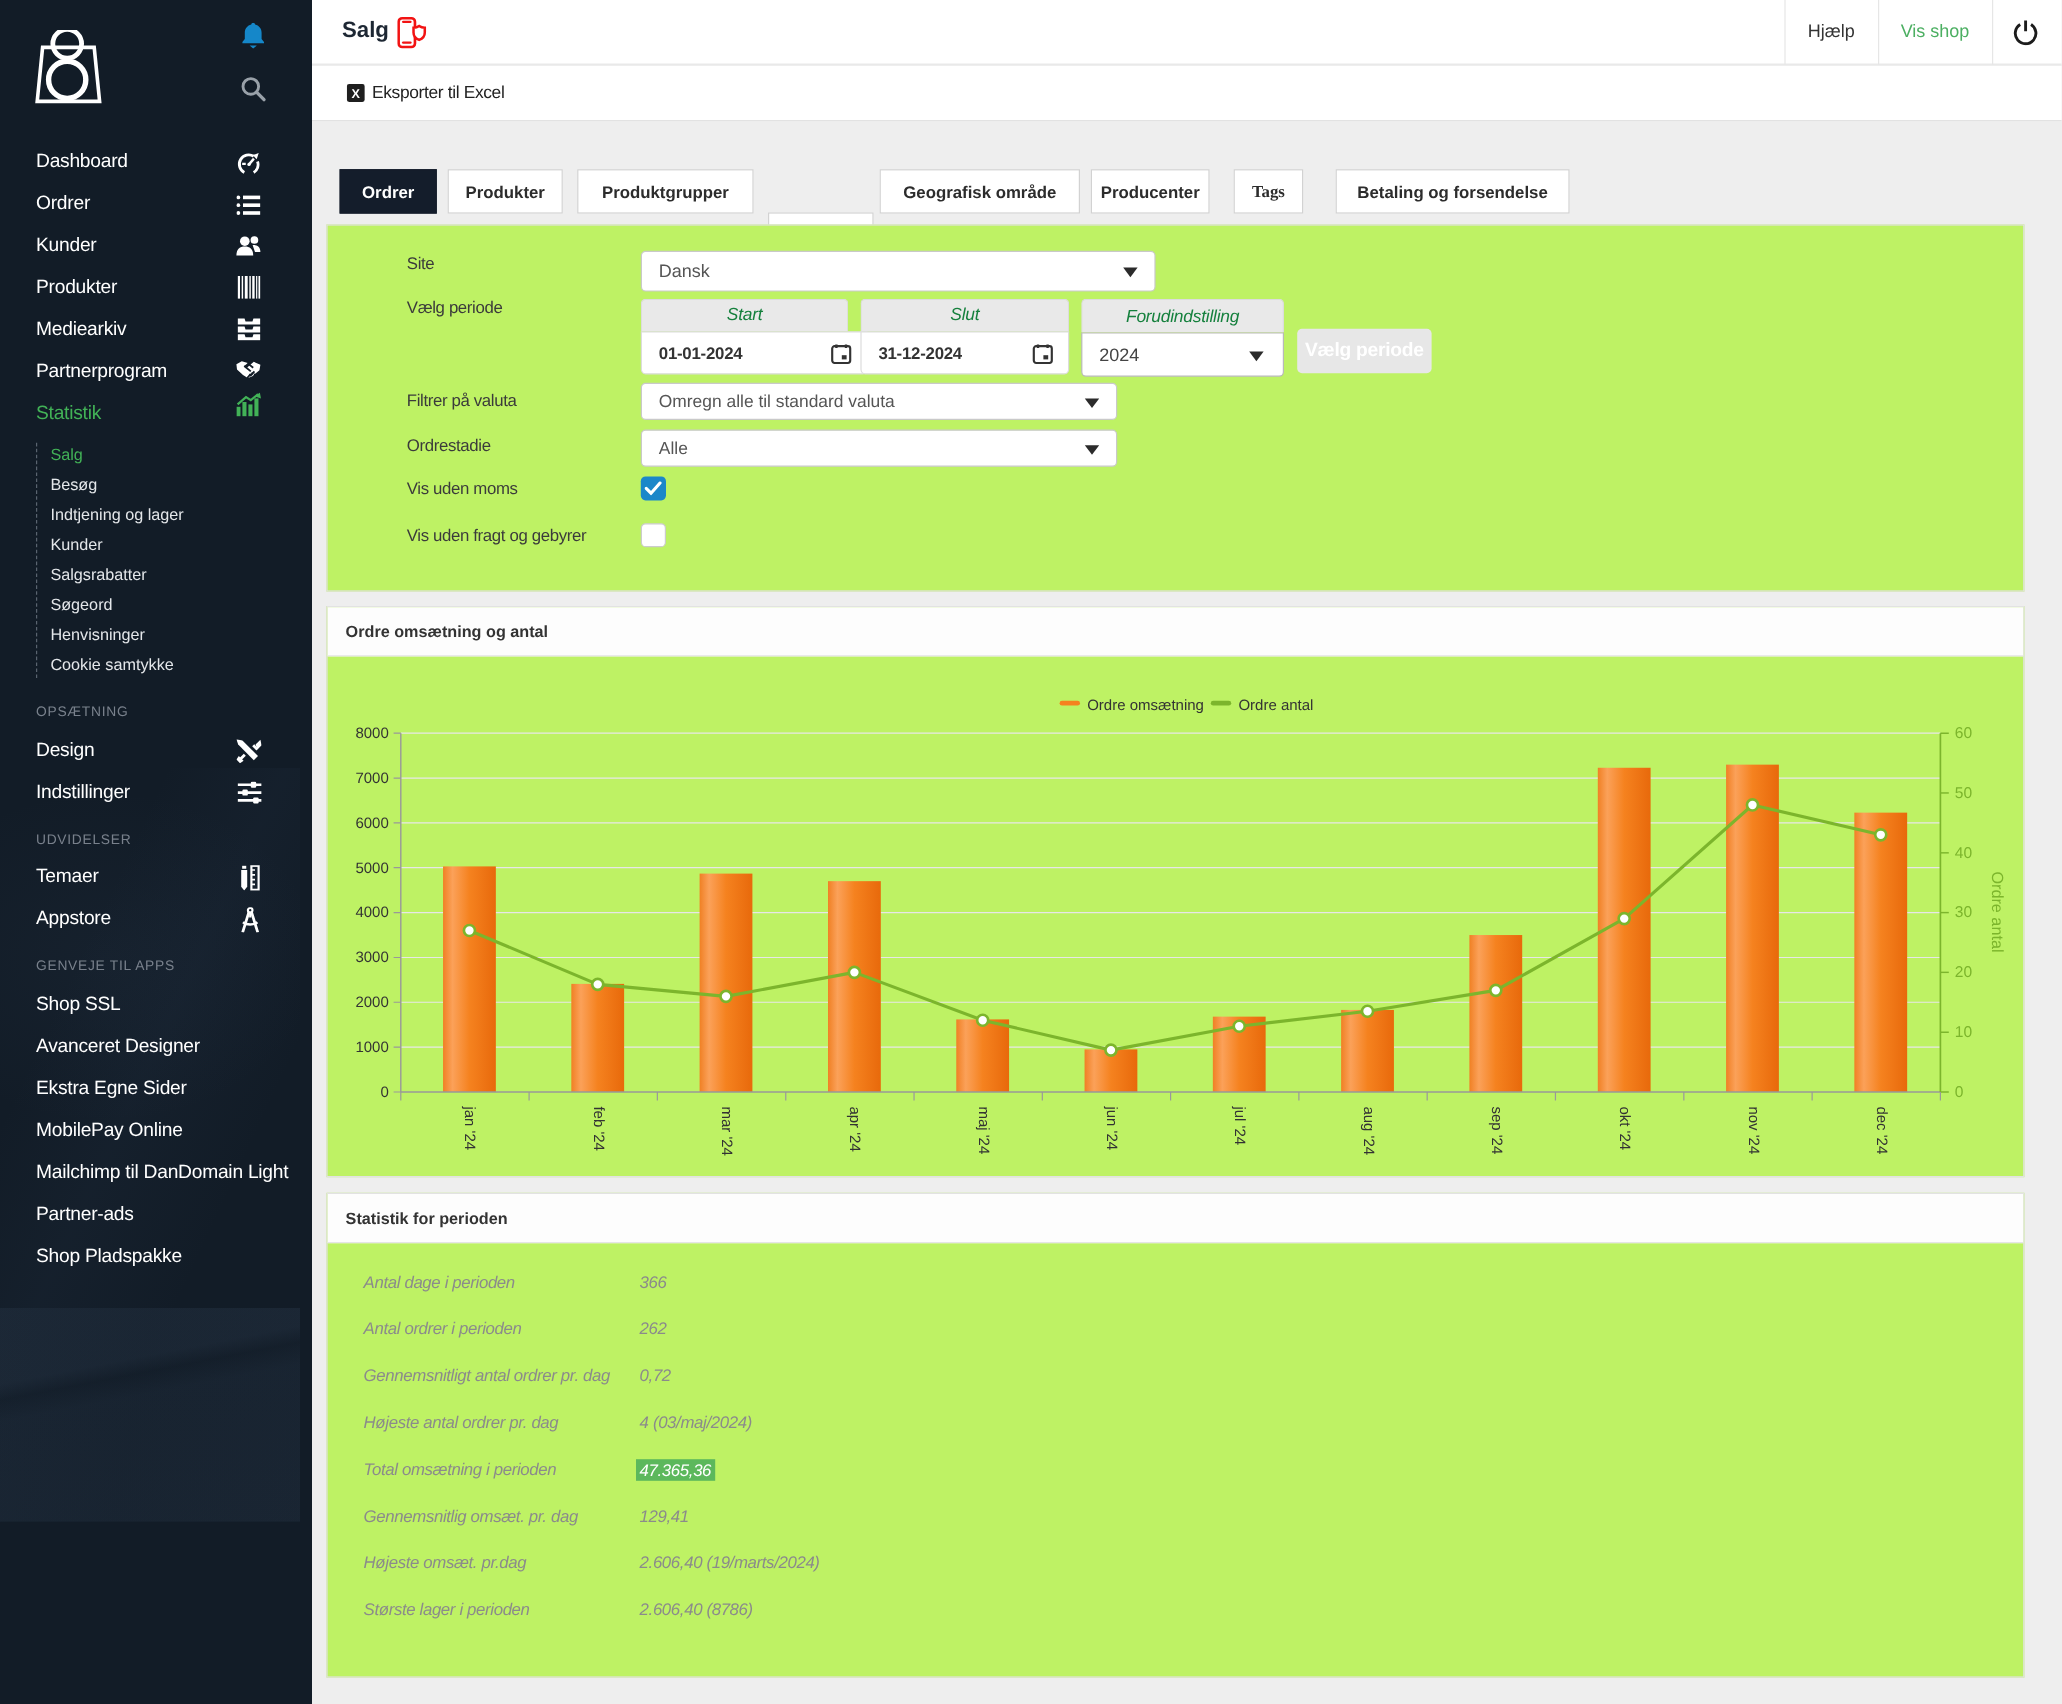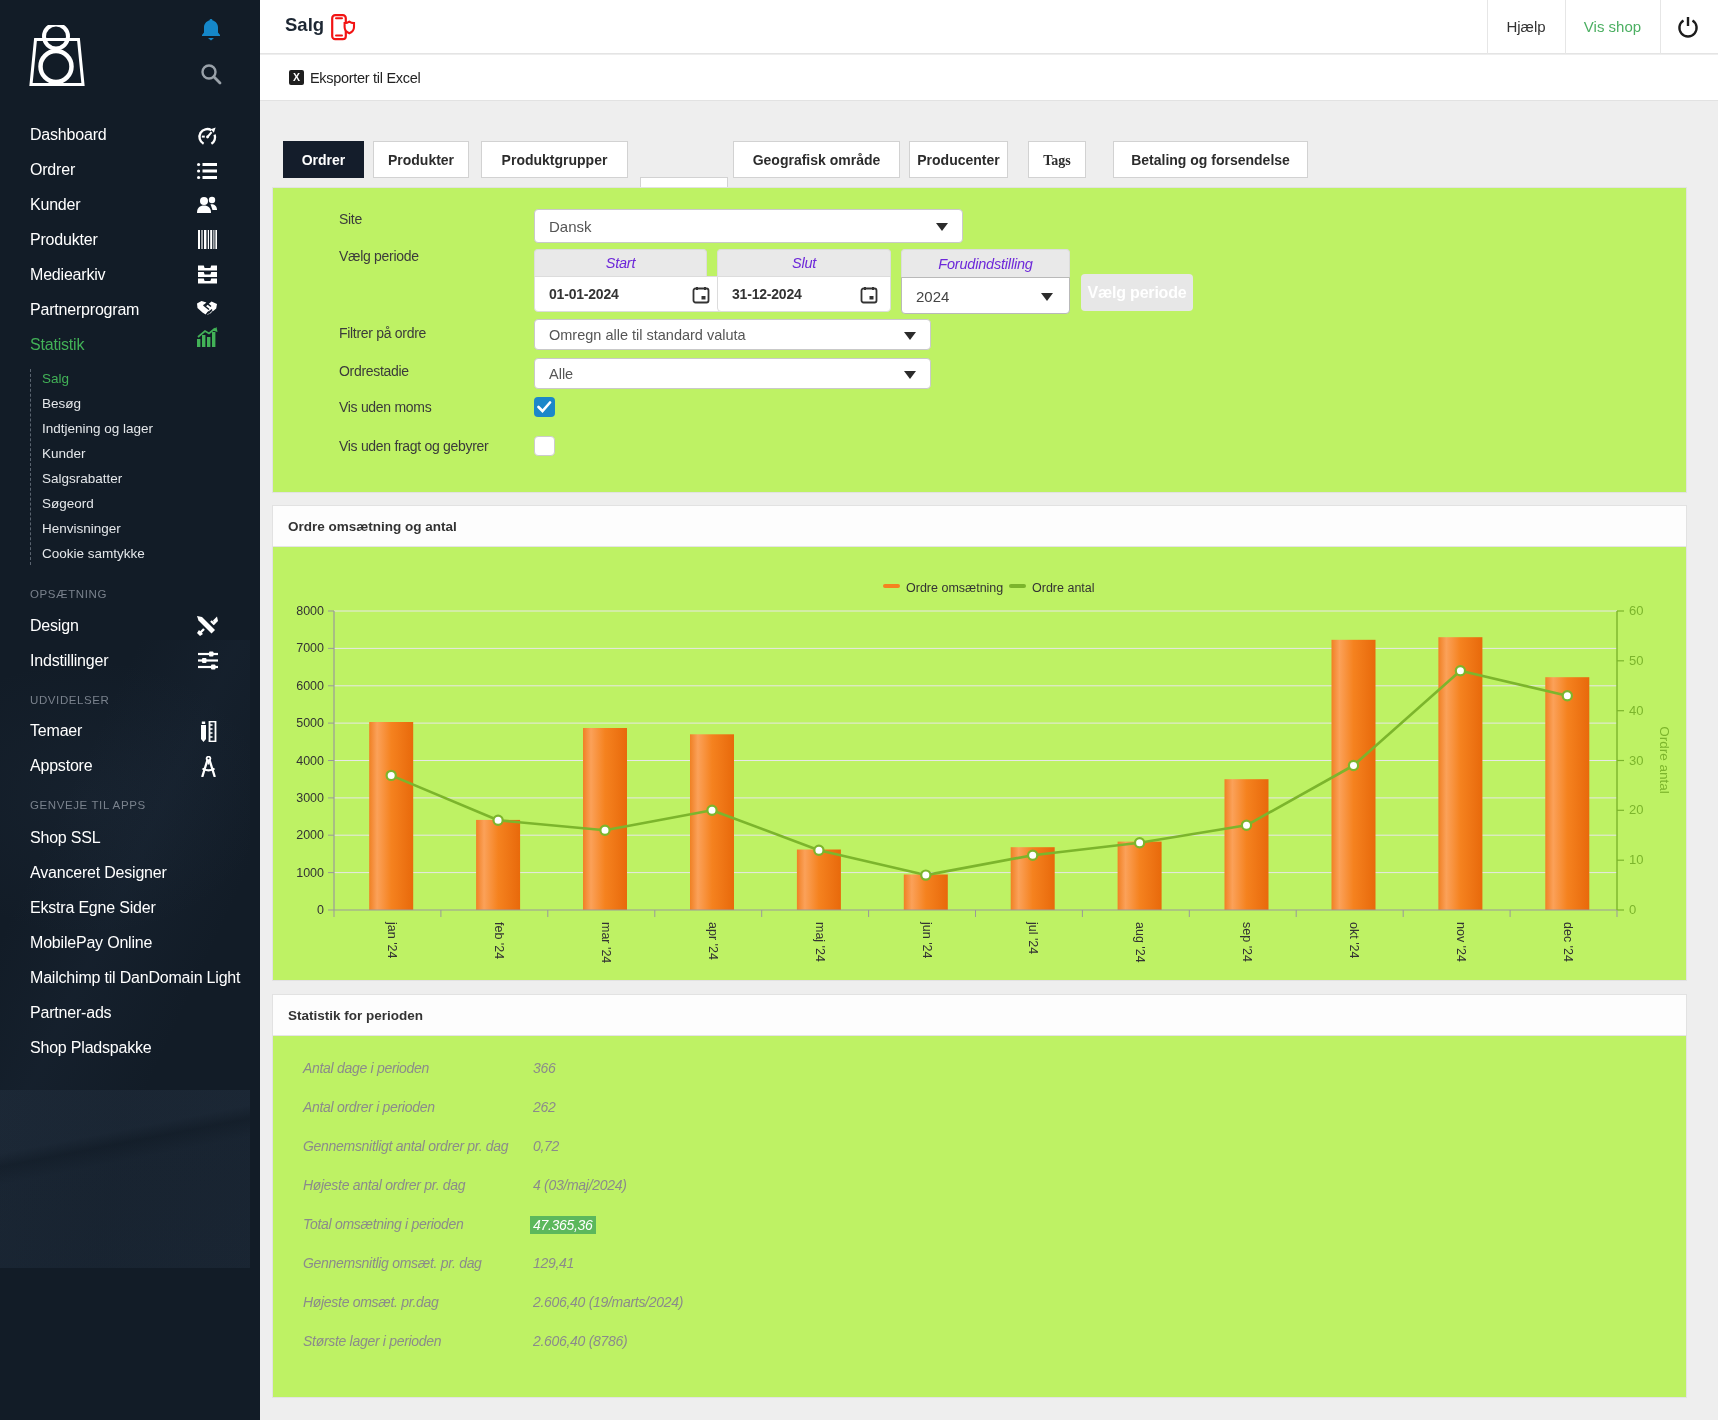--- a/index.html
+++ b/index.html
@@ -32,21 +32,21 @@
 .tab { position:absolute; top:141px; height:37px; line-height:37px; font-size:14px; font-weight:bold; color:#2c2c2c; background:#fff; border:1px solid #d2d2d2; text-align:center; }
 .tab.active { background:#141d2b; color:#fff; border-color:#141d2b; }
 
 .panel { position:absolute; left:272px; width:1415px; background:#bef264; border:1px solid #e2e2e2; }
 .phead { height:41px; line-height:41px; padding-left:15px; font-size:13.5px; font-weight:bold; color:#333; border-bottom:1px solid #e5e5e5; background:#fdfdfd; }
 
 .flabel { position:absolute; left:303px; font-size:14px; letter-spacing:-0.3px; color:#3b3b3b;margin-left:36px; }
 .dd { position:absolute; background:#fff; border:1px solid #c9c9c9; border-radius:4px; font-size:15px; color:#555; }
 .dd .txt { position:absolute; left:14px; top:50%; transform:translateY(-50%); }
 .caret { position:absolute; right:14px; top:50%; margin-top:-3px; width:0; height:0; border-left:6.5px solid transparent; border-right:6.5px solid transparent; border-top:8px solid #2b2b2b; }
-.hdrbox { position:absolute; background:#e9e9e9; border:1px solid #dcdcdc; border-bottom:none; border-radius:4px 4px 0 0; text-align:center; font-style:italic; color:#6d28d9; font-size:14.5px; letter-spacing:-0.2px; }
+.hdrbox { position:absolute; background:#e9e9e9; border:1px solid #dcdcdc; border-bottom:none; border-radius:4px 4px 0 0; text-align:center; font-style:italic; color:#15803d; font-size:14.5px; letter-spacing:-0.2px; }
 .datebox { position:absolute; background:#fff; border:1px solid #dcdcdc; border-radius:0 0 4px 4px; font-size:14px; font-weight:bold; letter-spacing:-0.2px; color:#333; }
 .stat-label { position:absolute; left:303px; font-style:italic; color:#8b8b8b; font-size:14px; letter-spacing:-0.3px; }
 .stat-val { position:absolute; left:533px; font-style:italic; color:#8b8b8b; font-size:14px; letter-spacing:-0.3px; }
 </style>
 </head>
 <body>
 <div id="sidebar">
   <div id="sb-photo"></div>
   <div id="sb-photo2"></div>
 
@@ -245,21 +245,21 @@
       <rect x="1.5" y="2.5" width="15" height="14" rx="2" fill="none" stroke="#333" stroke-width="1.8"></rect>
       <rect x="9.5" y="10" width="4" height="3.5" fill="#333"></rect>
     </svg>
 </div>
 <div class="hdrbox" style="left:901px;top:249px;width:169px;height:28px;line-height:28px;">Forudindstilling</div>
 <div class="dd" style="left:901px;top:277px;width:169px;height:37px;border-color:#b9b9b9;border-radius:0 0 4px 4px;">
     <span class="txt" style="font-size:15px;color:#444;">2024</span>
     <span class="caret" style="right:16px;"></span>
   </div>
 <div style="position:absolute;left:1081px;top:274px;width:112px;height:37px;background:#e7e7e7;border-radius:4px;color:#fff;font-weight:bold;font-size:16px;letter-spacing:-0.2px;text-align:center;line-height:37px;">Vælg periode</div>
-<div class="flabel" style="top:325px">Filtrer på ordre</div>
+<div class="flabel" style="top:325px">Filtrer på valuta</div>
 <div class="dd" style="left:534px;top:319px;width:397px;height:31px;">
     <span class="txt" style="font-size:14.5px;">Omregn alle til standard valuta</span>
     <span class="caret"></span>
   </div>
 <div class="flabel" style="top:363px">Ordrestadie</div>
 <div class="dd" style="left:534px;top:358px;width:397px;height:31px;">
     <span class="txt" style="font-size:14.5px;">Alle</span>
     <span class="caret"></span>
   </div>
 <div class="flabel" style="top:399px">Vis uden moms</div>

